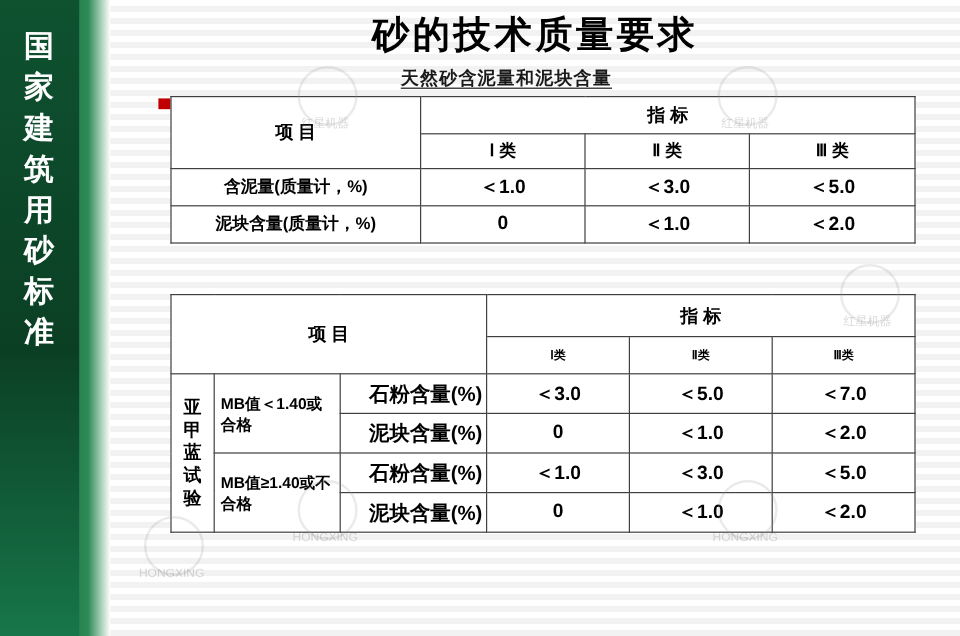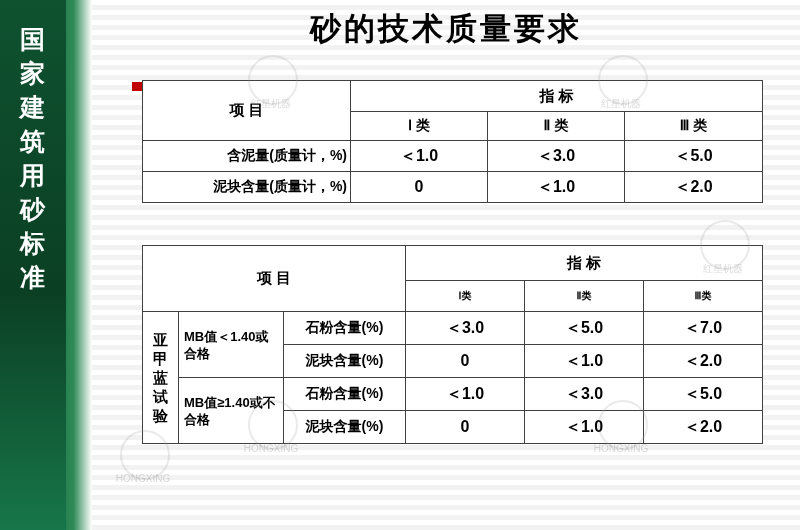--- a/index.html
+++ b/index.html
@@ -133,21 +133,20 @@
     font-size: 15px;
     height: 26px;
   }
   .tbl1 .sub {
     font-size: 14px;
     height: 24px;
   }
   .tbl1 .rowlabel {
     font-size: 14px;
     height: 26px;
-    text-align: right;
   }
   .tbl1 .val {
     font-size: 16px;
     height: 26px;
   }
   .tbl2 {
     position: absolute;
     left: 50px;
     top: 245px;
     width: 620px;
@@ -174,22 +173,23 @@
     line-height: 19px;
     width: 32px;
   }
   .tbl2 .mb {
     font-size: 13px;
     line-height: 17px;
     text-align: left;
     padding-left: 5px;
   }
   .tbl2 .item {
-    font-size: 14px;
+    font-size: 17px;
     height: 28px;
+    text-align: right;
   }
   .tbl2 .val {
     font-size: 16px;
     height: 28px;
   }
   .footer {
     position: absolute;
     left: 0;
     right: 0;
     bottom: 14px;
@@ -233,20 +233,23 @@
       <span>砂</span>
       <span>标</span>
       <span>准</span>
     </div>
   </div>
 
   <div class="content">
 
     <div class="main-title">砂的技术质量要求</div>
 
+    <div class="section-title sec1-title">
+      <u>天然砂含泥量和泥块含量</u>
+    </div>
 
     <div class="red-bar"></div>
 
     <table class="tbl1">
       <colgroup>
         <col style="width:208px">
         <col style="width:137px">
         <col style="width:137px">
         <col style="width:138px">
       </colgroup>

